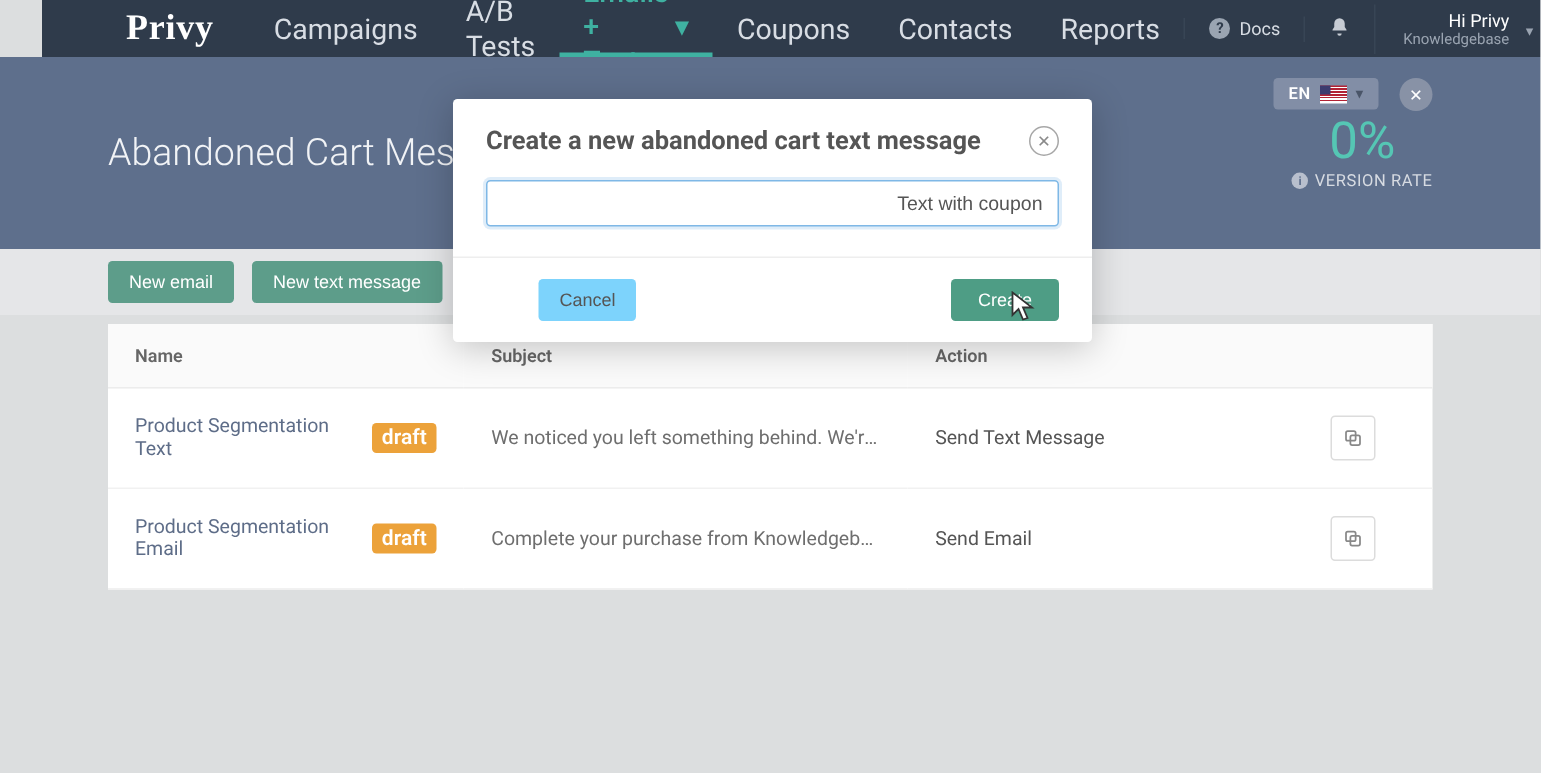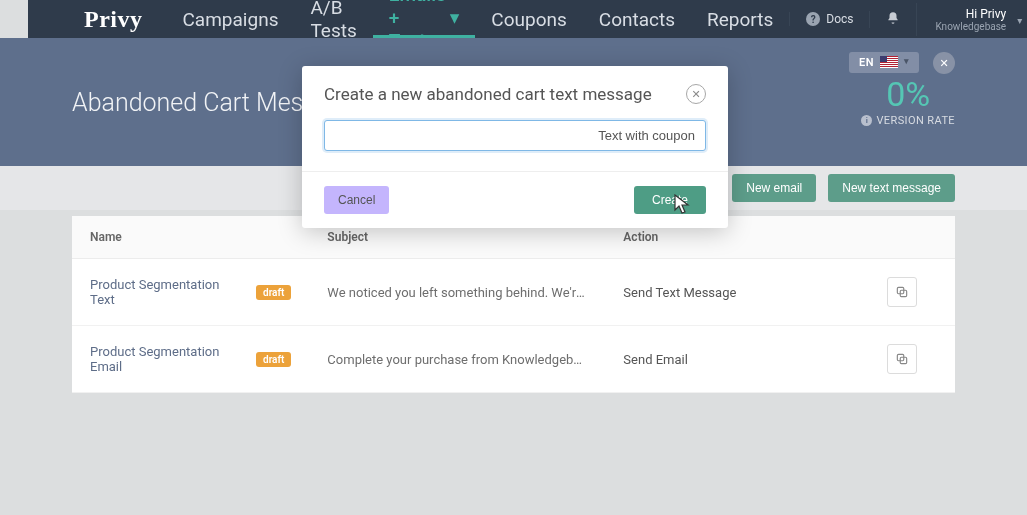--- a/index.html
+++ b/index.html
@@ -84,36 +84,36 @@
   .stat-label { font-size: 11px; color: #d7dbe2; letter-spacing: 0.4px; margin-top:2px; display:flex; gap:4px; justify-content:center; align-items:center;}
   .info-dot { width:11px; height:11px; border-radius:50%; background:#b8bfcd; color:#5e6f8c; font-size:8px; display:inline-flex; align-items:center; justify-content:center; font-weight:bold; }
 
   .lang-pill {
     background:#b8bfcd66;
     border-radius:3px;
     padding:4px 10px;
     font-size:11px;
     font-weight:600;
     letter-spacing:0.5px;
-    display:flex; gap:6px;
+    display:flex; align-items:center; gap:6px;
     position:absolute; right:108px; top:14px;
   }
   .flag { width:18px; height:12px; background: linear-gradient(#b22234 8%, #fff 8% 16%, #b22234 16% 24%, #fff 24% 32%, #b22234 32% 40%, #fff 40% 48%, #b22234 48% 56%, #fff 56% 64%, #b22234 64% 72%, #fff 72% 80%, #b22234 80% 88%, #fff 88% 100%); position:relative; }
   .flag::before { content:""; position:absolute; left:0; top:0; width:7px; height:6px; background:#3c3b6e; }
   .close-circ {
     width:22px; height:22px; border-radius:50%; background:#8892a6; color:#fff;
     display:flex; align-items:center; justify-content:center; font-size:11px;
     position:absolute; right:72px; top:14px; cursor:pointer;
   }
 
   
   .actionbar {
     height: 44px;
     background:#e5e6e8;
-    display:flex; justify-content:flex-end; align-items:center;
+    display:flex; align-items:center;
     padding: 0 72px; gap:12px;
   }
   .btn {
     border:none; border-radius:3px; padding:7px 14px; font-size:12px; cursor:pointer;
   }
   .btn-green { background:#5d9d8a; color:#fff; }
 
   
   .panel {
     margin: 6px 72px 0 72px;
@@ -127,54 +127,54 @@
   tbody td {
     padding: 18px 18px; border-bottom:1px solid #f1f1f1; font-size:13px; color:#555; vertical-align: middle;
   }
   .col-name   { width:27%; }
   .col-subject{ width:33%; }
   .col-action { width:28%; }
   .col-ctrl   { width:12%; text-align:center;}
   .name-cell  { display:flex; align-items:center; gap:28px; justify-content: space-between;}
   .name-cell span:first-child { color:#5e6d88; }
   .draft-badge {
-    background:#eca23a; color:#fff; font-size:10px; font-weight:600;
+    background:#eca23a; color:#fff; font-size:14px; font-weight:600;
     padding:2px 7px; border-radius:3px;
   }
   .subj { color:#6e6e6e; white-space:nowrap; overflow:hidden; text-overflow:ellipsis; max-width:260px; }
   .icon-btn {
     width:30px; height:30px; border:1px solid #dcdcdc; border-radius:3px;
     display:inline-flex; align-items:center; justify-content:center; cursor:pointer; color:#777;
   }
 
   
   .modal {
     position:absolute; left:302px; top:66px; width:426px;
     background:#fff; border-radius:3px; box-shadow:0 4px 24px rgba(0,0,0,0.22);
     z-index:50;
   }
   .modal-head {
     padding: 18px 22px 12px 22px; display:flex; align-items:flex-start; justify-content:space-between;
   }
-  .modal-title { font-size:17px; color:#555; font-weight:400; }
+  .modal-title { font-size:17px; color:#555; font-weight:700; }
   .modal-close {
     width:20px; height:20px; border:1.5px solid #a7a7a7; border-radius:50%;
     display:flex; align-items:center; justify-content:center; color:#8a8a8a; font-size:11px; cursor:pointer;
   }
   .modal-body  { padding: 4px 22px 20px 22px; }
   .modal-input {
     width:100%; border:1px solid #7fb8e6; border-radius:3px;
     outline: none; box-shadow: 0 0 0 2px rgba(127,184,230,0.25);
     padding: 7px 10px; font-size:13px; color:#555;text-align:right;
   }
   .modal-foot {
     border-top:1px solid #eee; padding: 14px 22px;
     display:flex; justify-content:space-between;
   }
-  .btn-grey { background:#c4b5fd; color:#555; }
+  .btn-grey { background:#7dd3fc; color:#555;margin-left:35px; }
   .btn-create { background:#4e9d85; color:#fff; padding:7px 18px; position:relative; }
 
   .cursor-icon {
     position:absolute; left:978px; top:192px; 
     pointer-events:none; z-index:60;
     left: 674px; top: 194px;
   }
 </style>
 </head>
 <body>

